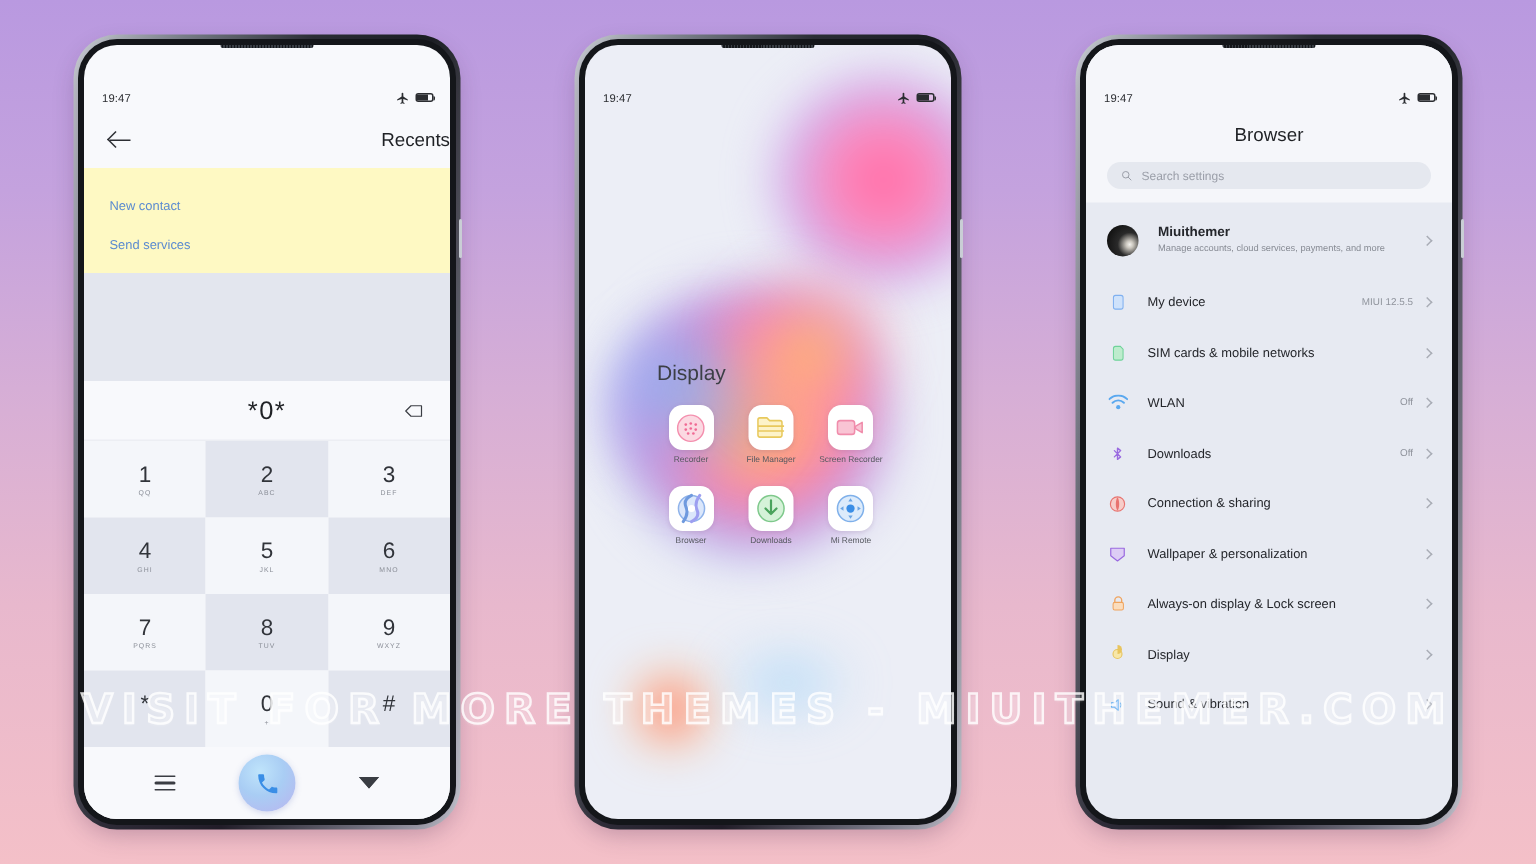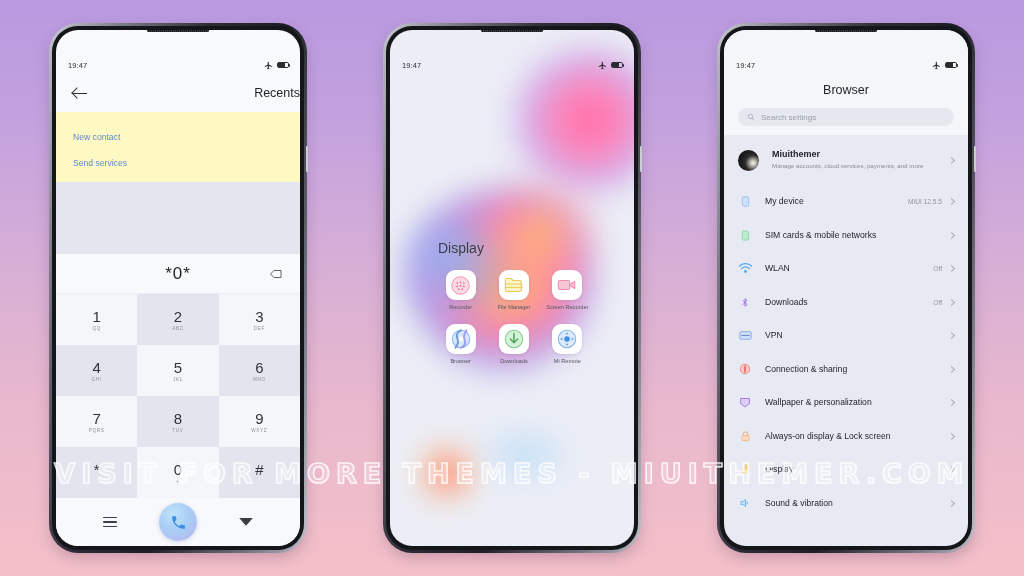--- a/index.html
+++ b/index.html
@@ -413,33 +413,20 @@
               <path d="M7 7l10 10-5 4V3l5 4L7 17" fill="none" stroke="#9a6ae0" stroke-width="2.2" stroke-linejoin="round" stroke-linecap="round"></path>
             </svg>
         </span>
         <div class="set-txt">
             <div class="set-lbl">Downloads</div>
           </div>
         <span class="set-val">Off</span>
         <div class="chev"></div>
       </div>
 
-      <div class="set-row">
-        <span class="set-ico">
-          <svg width="13" height="11" viewBox="0 0 24 18">
-              <rect x="1.5" y="2" width="21" height="14" rx="2.5" fill="#cfdff7" stroke="#7da2e6" stroke-width="1.5"></rect>
-              <path d="M5 9h14" stroke="#5a7fc0" stroke-width="1.6" stroke-linecap="round"></path>
-            </svg>
-        </span>
-        <div class="set-txt">
-            <div class="set-lbl">VPN</div>
-          </div>
-        <span class="set-val"></span>
-        <div class="chev"></div>
-      </div>
 
       <div class="set-row">
         <span class="set-ico">
           <svg width="12" height="12" viewBox="0 0 24 24">
               <circle cx="12" cy="12" r="9.5" fill="#f7cdc9" stroke="#e8736f" stroke-width="1.5"></circle>
               <path d="M12 3c3 4 3 14 0 18-3-4-3-14 0-18z" fill="#e8736f"></path>
             </svg>
         </span>
         <div class="set-txt">
             <div class="set-lbl">Connection &amp; sharing</div>

